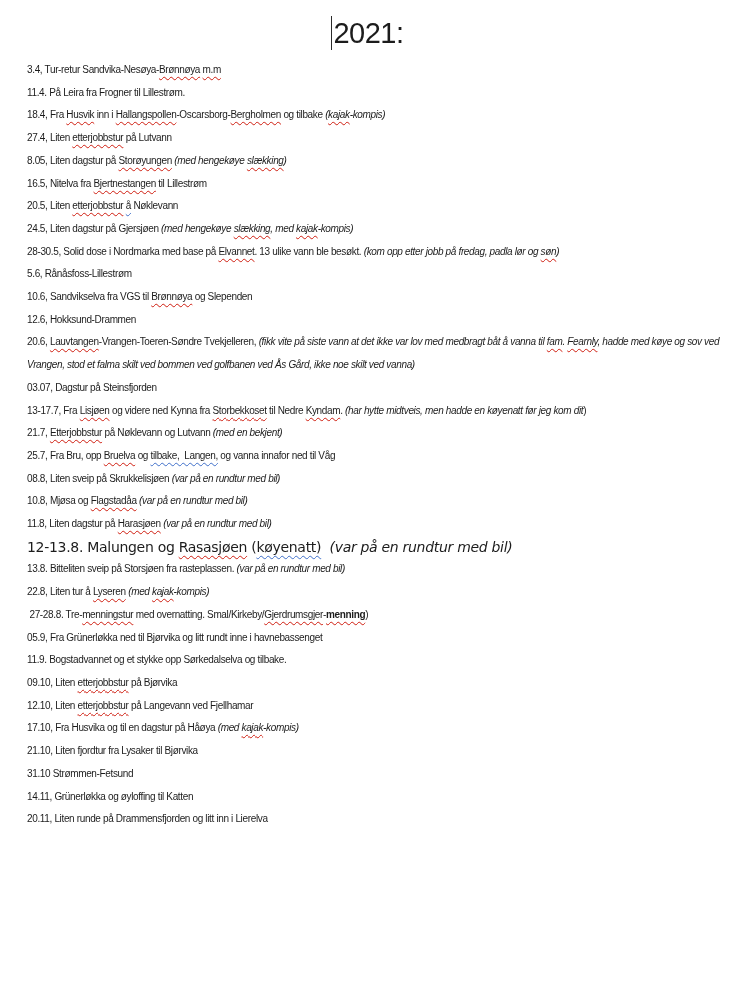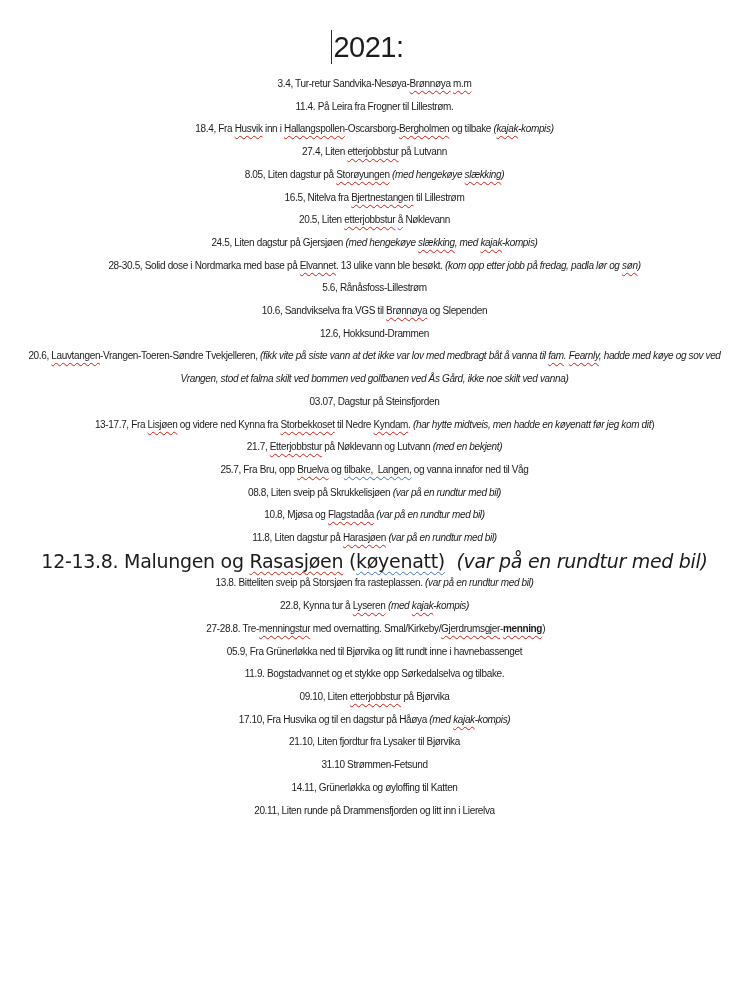--- a/index.html
+++ b/index.html
@@ -12,23 +12,22 @@
   body {
     width: 737px;
     height: 1000px;
     overflow: hidden;
     font-family: "Liberation Sans", sans-serif;
     color: var(--text-color);
   }
   .page {
     width: 735px;
     height: 1000px;
-    padding: 30px 15px 0 27px;
+    padding: 16px 15px 0 27px;
     position: relative;
-    text-align: center;
   }
   .title-row {
     display: flex;
     justify-content: center;
     align-items: center;
     margin-bottom: 9px;
     margin-right: 12px;
   }
   .caret {
     width: 1px;
@@ -45,21 +44,21 @@
   .trip-list { width: 695px; }
   .line {
     font-size: 10px;
     line-height: 22.7px;
     letter-spacing: -0.35px;
     white-space: pre-wrap;
     color: var(--text-color);
   }
   .line.alt-font {
     font-family: "DejaVu Sans", sans-serif;
-    font-size: 19px;
+    font-size: 14px;
     letter-spacing: -0.3px;
   }
   .i { font-style: italic; }
   .b { font-weight: bold; }
   .sp {
     text-decoration: underline;
     text-decoration-style: wavy;
     text-decoration-color: var(--spell-color);
     text-decoration-thickness: 1px;
     text-underline-offset: 3px;
@@ -98,24 +97,25 @@
       <p class="line"><span>20.6, </span><span class="sp">Lauvtangen</span><span>-Vrangen-Toeren-Søndre Tvekjelleren, </span><span class="i">(fikk vite på siste vann at det ikke var lov med medbragt båt å vanna til </span><span class="i sp">fam</span><span class="i">. </span><span class="i sp">Fearnly</span><span class="i">, hadde med køye og sov ved Vrangen, stod et falma skilt ved bommen ved golfbanen ved Ås Gård, ikke noe skilt ved vanna)</span></p>
       <p class="line"><span>03.07, Dagstur på Steinsfjorden</span></p>
       <p class="line"><span>13-17.7, Fra </span><span class="sp">Lisjøen</span><span> og videre ned Kynna fra </span><span class="sp">Storbekkoset</span><span> til Nedre </span><span class="sp">Kyndam</span><span>. </span><span class="i">(har hytte midtveis, men hadde en køyenatt før jeg kom dit</span><span>)</span></p>
       <p class="line"><span>21.7, </span><span class="sp">Etterjobbstur</span><span> på Nøklevann og Lutvann </span><span class="i">(med en bekjent)</span></p>
       <p class="line"><span>25.7, Fra Bru, opp </span><span class="sp">Bruelva</span><span> og </span><span class="gr">tilbake,  Langen,</span><span> og vanna innafor ned til Våg</span></p>
       <p class="line"><span>08.8, Liten sveip på Skrukkelisjøen </span><span class="i">(var på en rundtur med bil)</span></p>
       <p class="line"><span>10.8, Mjøsa og </span><span class="sp">Flagstadåa</span><span> </span><span class="i">(var på en rundtur med bil)</span></p>
       <p class="line"><span>11.8, Liten dagstur på </span><span class="sp">Harasjøen</span><span> </span><span class="i">(var på en rundtur med bil)</span></p>
       <p class="line alt-font"><span>12-13.8. Malungen og </span><span class="sp">Rasasjøen</span><span> (</span><span class="gr">køyenatt)</span><span>  </span><span class="i">(var på en rundtur med bil)</span></p>
       <p class="line"><span>13.8. Bitteliten sveip på Storsjøen fra rasteplassen. </span><span class="i">(var på en rundtur med bil)</span></p>
-      <p class="line"><span>22.8, Kynna tur å </span><span class="sp">Lyseren</span><span> </span><span class="i">(med </span><span class="i sp">kajak</span><span class="i">-kompis)</span></p>
+      <p class="line"><span>22.8, Liten tur å </span><span class="sp">Lyseren</span><span> </span><span class="i">(med </span><span class="i sp">kajak</span><span class="i">-kompis)</span></p>
       <p class="line"><span> 27-28.8. Tre-</span><span class="sp">menningstur</span><span> med overnatting. Smal/Kirkeby/</span><span class="sp">Gjerdrumsgjer</span><span>-</span><span class="b sp">menning</span><span>)</span></p>
       <p class="line"><span>05.9, Fra Grünerløkka ned til Bjørvika og litt rundt inne i havnebassenget</span></p>
       <p class="line"><span>11.9. Bogstadvannet og et stykke opp Sørkedalselva og tilbake.</span></p>
       <p class="line"><span>09.10, Liten </span><span class="sp">etterjobbstur</span><span> på Bjørvika</span></p>
+      <p class="line"><span>12.10, Liten </span><span class="sp">etterjobbstur</span><span> på Langevann ved Fjellhamar</span></p>
       <p class="line"><span>17.10, Fra Husvika og til en dagstur på Håøya </span><span class="i">(med </span><span class="i sp">kajak</span><span class="i">-kompis)</span></p>
       <p class="line"><span>21.10, Liten fjordtur fra Lysaker til Bjørvika</span></p>
       <p class="line"><span>31.10 Strømmen-Fetsund</span></p>
       <p class="line"><span>14.11, Grünerløkka og øyloffing til Katten</span></p>
       <p class="line"><span>20.11, Liten runde på Drammensfjorden og litt inn i Lierelva</span></p>
     </div>
 </div>
 
 </body></html>

